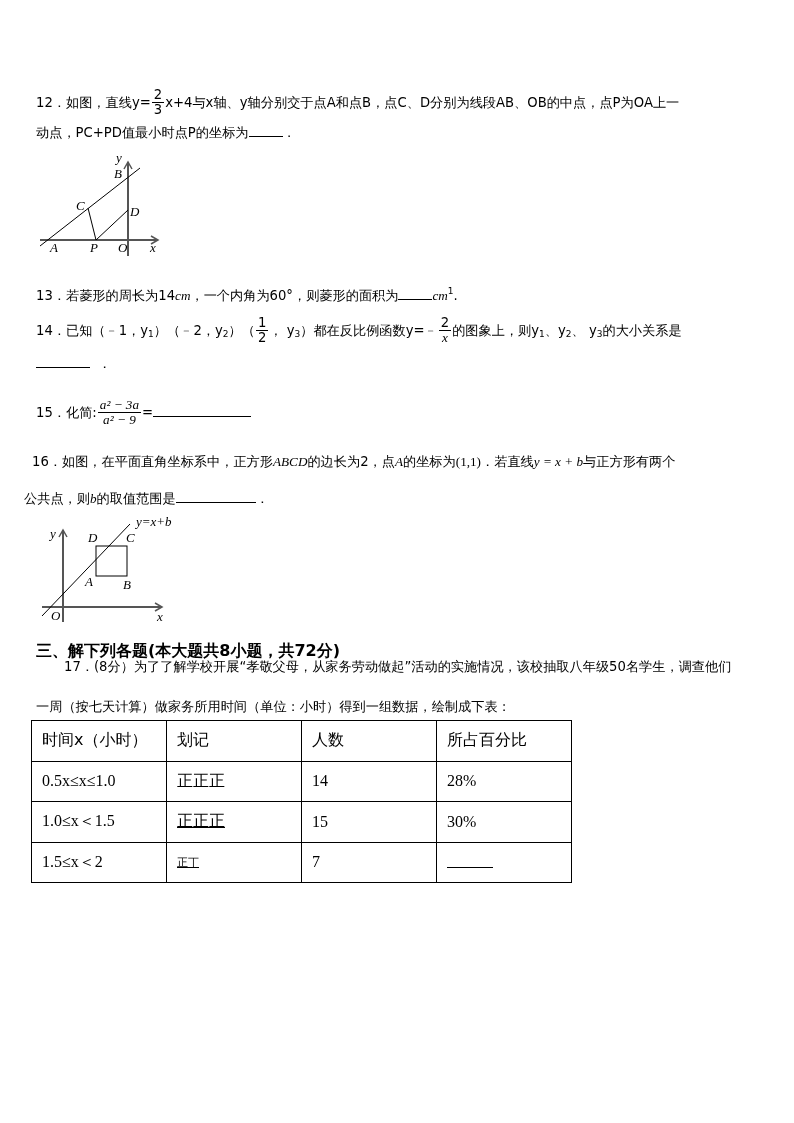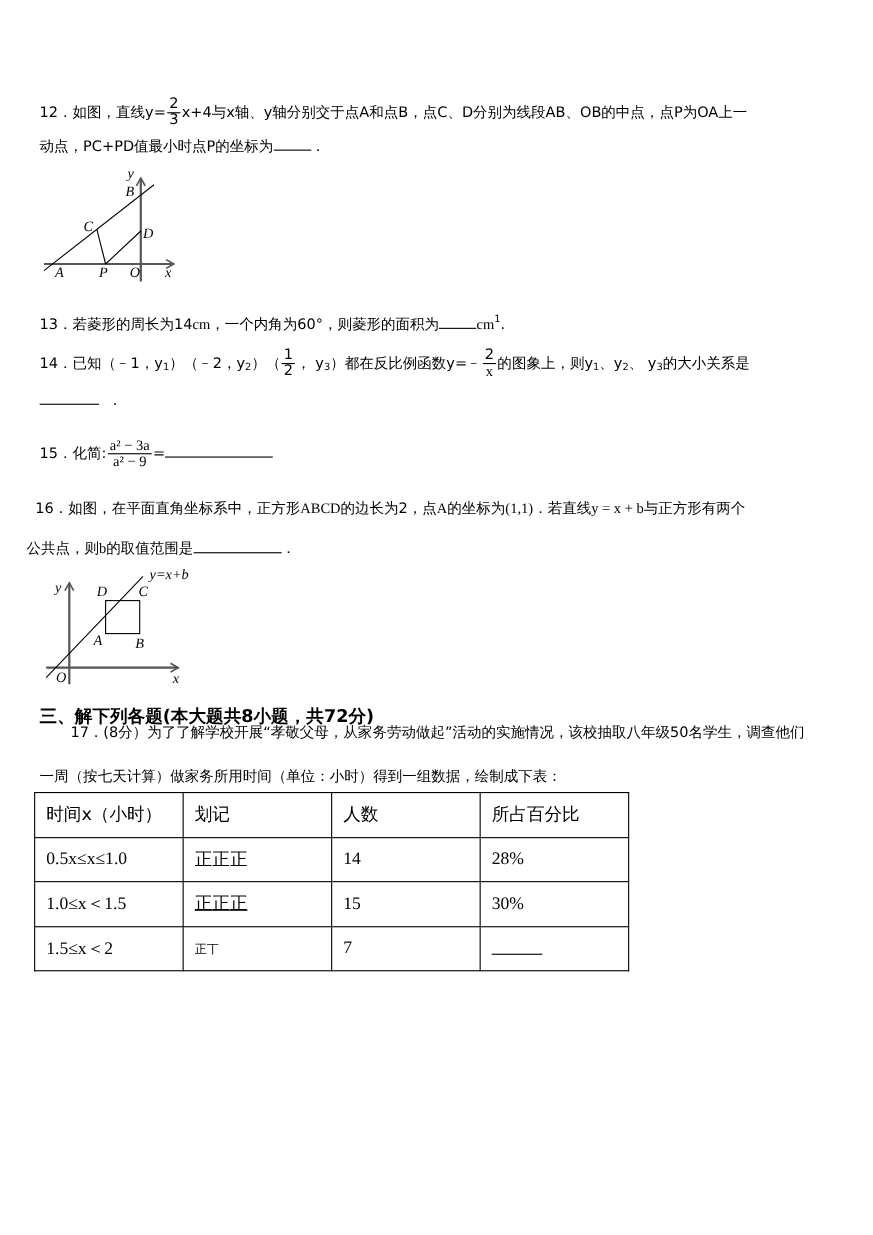--- a/index.html
+++ b/index.html
@@ -3,21 +3,21 @@
 <meta charset="utf-8">
 <style>
   html, body { margin: 0; padding: 0; background: #ffffff; }
   body {
     width: 794px; height: 1123px; position: relative; overflow: hidden;
     font-family: "DejaVu Sans", "Liberation Sans", sans-serif;
     color: #000; font-size: 13px;
   }
   .abs { position: absolute; white-space: nowrap; }
   .line { font-size: 13.2px; line-height: 18px; }
-  .ital { font-family: "Liberation Serif", "DejaVu Serif", serif; }
+  .ital { font-family: "Liberation Serif", "DejaVu Serif", serif; font-style: italic; }
   .serif { font-family: "Liberation Serif", "DejaVu Serif", serif; }
   .frac { display: inline-block; vertical-align: middle; text-align: center; line-height: 14px; margin: 0 1px; }
   .frac .num { display: block; border-bottom: 1px solid #000; padding: 0 2px; }
   .frac .den { display: block; padding: 0 2px; }
   .blank { display: inline-block; border-bottom: 1px solid #000; vertical-align: baseline; height: 12px; }
   sub { font-size: 9px; vertical-align: -2px; }
   sup { font-size: 9px; vertical-align: 6px; }
   .section { font-weight: bold; font-size: 16px; }
   table.data { position: absolute; left: 31px; top: 720px; border-collapse: collapse; }
   table.data td {
@@ -114,18 +114,18 @@
     <td class="serif">28%</td>
   </tr>
   <tr>
     <td class="serif">1.0≤x＜1.5</td>
     <td style="text-decoration:underline;">正正正</td>
     <td class="serif">15</td>
     <td class="serif">30%</td>
   </tr>
   <tr>
     <td class="serif">1.5≤x＜2</td>
-    <td style="font-size:11px;">正丅</td>
+    <td style="font-size:11px;text-decoration:underline;">正丅</td>
     <td class="serif">7</td>
     <td><span class="cell-blank"></span></td>
   </tr>
 </tbody>
   </table>
 
 </body></html>

